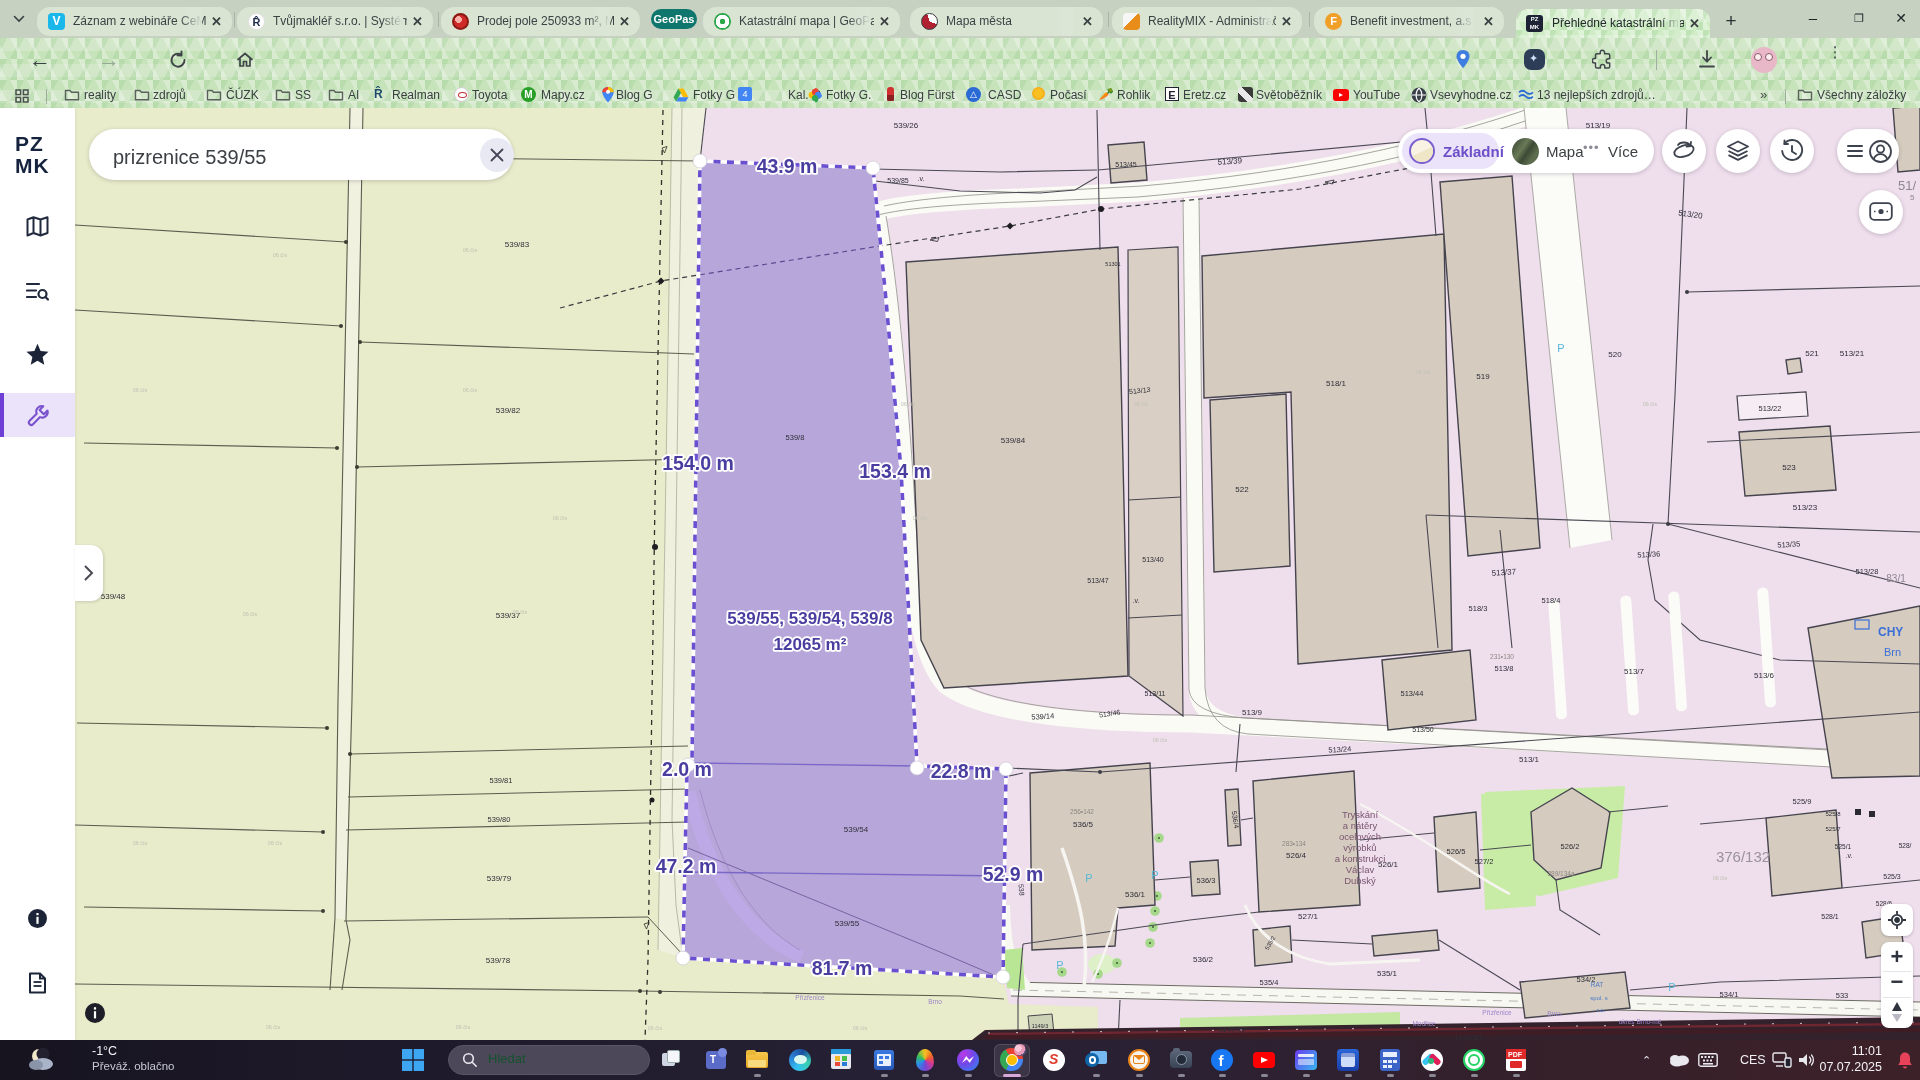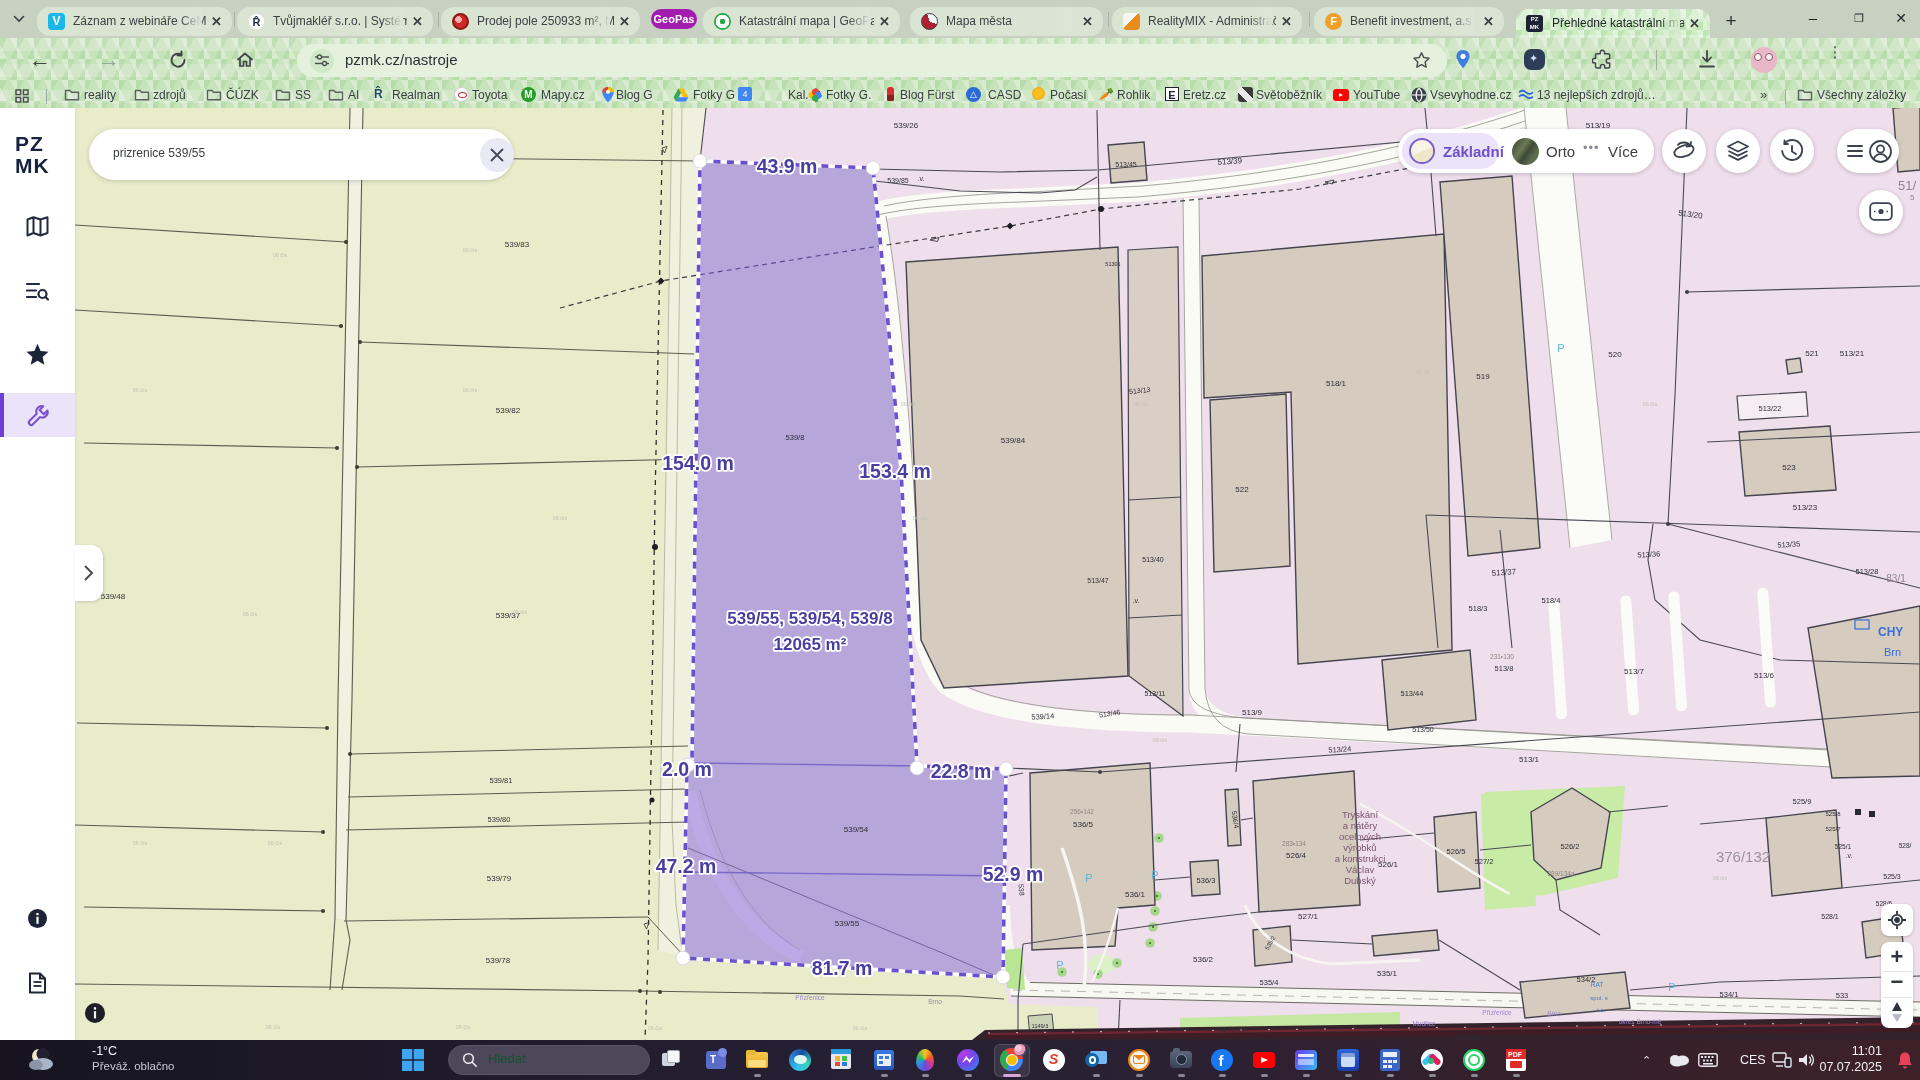--- a/index.html
+++ b/index.html
@@ -408,21 +408,21 @@
       <div class="tab" style="left:1314px;width:190px">
         <div class="fav" style="background:#f0a028;border-radius:50%;color:#fff;font-weight:bold;font-size:11px;text-align:center;line-height:17px">F</div>
         <div class="ttl">Benefit investment, a.s. (Iva</div>
         <div class="fade"></div>
         <div class="x">✕</div>
       </div>
       <div class="tabsep" style="left:234px"></div>
       <div class="tabsep" style="left:438px"></div>
       <div class="tabsep" style="left:1108px"></div>
       <div class="tabsep" style="left:1309px"></div>
-      <div class="abs" style="left:651px;top:9px;width:46px;height:20px;border-radius:10px;background:#a21caf;color:#fff;font-size:11px;font-weight:bold;text-align:center;line-height:20px">GeoPas</div>
+      <div class="abs" style="left:651px;top:9px;width:46px;height:20px;border-radius:10px;background:#0f766e;color:#fff;font-size:11px;font-weight:bold;text-align:center;line-height:20px">GeoPas</div>
       <div id="activetab" class="tab patt" style="left:1516px;top:9px;width:194px;height:29px;border-radius:12px 12px 0 0;background-color:#d3ecca">
         <div class="fav" style="left:10px;background:#1d2335;border-radius:3px;color:#fff;font-weight:bold;font-size:6px;line-height:8px;text-align:center">PZ<br>MK</div>
         <div class="ttl" style="color:#23282c">Přehledné katastrální mapy</div>
         <div class="abs" style="right:30px;top:0;width:20px;height:100%;background:linear-gradient(90deg,rgba(210,236,202,0),#d4eccb)"></div>
         <div class="x">✕</div>
       </div>
       <div class="abs" style="left:1717px;top:8px;width:28px;height:28px;color:#2c3134;font-size:19px;font-weight:300;text-align:center;line-height:26px">+</div>
       <div class="winctl" style="left:1790px;font-size:15px">–</div>
       <div class="winctl" style="left:1836px;font-size:11px">❐</div>
       <div class="winctl" style="left:1878px;font-size:14px">✕</div>
@@ -430,35 +430,20 @@
     <div id="toolbar" class="patt"></div>
     <div class="tbi" style="left:29px;font-size:22px;color:#3c4245">←</div>
     <div class="tbi" style="left:98px;font-size:22px;color:#94a896">→</div>
     <svg class="abs" style="left:168px;top:50px" width="20" height="20" viewBox="0 0 20 20">
       <path d="M16.5 10 A6.5 6.5 0 1 1 13 4.4" fill="none" stroke="#3c4245" stroke-width="1.9" stroke-linecap="round"></path>
       <path d="M13.5 1.5 L13.5 5.5 L9.5 5.2" fill="none" stroke="#3c4245" stroke-width="1.9" stroke-linecap="round" stroke-linejoin="round"></path>
     </svg>
     <svg class="abs" style="left:235px;top:50px" width="20" height="20" viewBox="0 0 20 20">
       <path d="M3 9.5 L10 3.5 L17 9.5 M5 8.5 V16 H8.5 V11.5 H11.5 V16 H15 V8.5" fill="none" stroke="#40464a" stroke-width="1.7" stroke-linecap="round" stroke-linejoin="round"></path>
     </svg>
-    <div id="urlpill">
-      <div class="abs" style="left:13px;top:4.5px;width:24px;height:24px;border-radius:12px;background:#d2e8cb"></div>
-      <svg class="abs" style="left:17px;top:9px" width="16" height="15" viewBox="0 0 16 15">
-        <g stroke="#49504b" stroke-width="1.4" fill="none">
-          <line x1="1" y1="4" x2="15" y2="4"></line>
-          <line x1="1" y1="10.5" x2="15" y2="10.5"></line>
-          <circle cx="5.5" cy="4" r="2" fill="#e4f2dd"></circle>
-          <circle cx="10.5" cy="10.5" r="2" fill="#e4f2dd"></circle>
-        </g>
-      </svg>
-      <div class="abs" style="left:48px;top:7px;font-size:15px;color:#2b3034">pzmk.cz/nastroje</div>
-      <svg class="abs" style="left:1115px;top:7px" width="19" height="19" viewBox="0 0 19 19">
-        <path d="M9.5 1.8 L11.8 6.6 17 7.3 13.2 11 14.1 16.2 9.5 13.7 4.9 16.2 5.8 11 2 7.3 7.2 6.6 Z" fill="none" stroke="#4a5250" stroke-width="1.5" stroke-linejoin="round"></path>
-      </svg>
-    </div>
     <svg class="abs" style="left:1452px;top:48px" width="22" height="24" viewBox="0 0 22 24">
       <path d="M11 2 C7 2 4.5 4.8 4.5 8.2 C4.5 13 11 20 11 20 C11 20 17.5 13 17.5 8.2 C17.5 4.8 15 2 11 2 Z" fill="#3f7de0"></path>
       <circle cx="11" cy="8.3" r="2.6" fill="#fff"></circle>
     </svg>
     <div class="abs" style="left:1524px;top:49px;width:21px;height:21px;border-radius:7px;background:#2d3d57"></div>
     <div class="abs" style="left:1529px;top:52px;color:#cfe0f8;font-size:11px">✦</div>
     <svg class="abs" style="left:1592px;top:49px" width="21" height="21" viewBox="0 0 21 21">
       <path d="M8.2 3.5 a2.2 2.2 0 0 1 4.4 0 v1.3 h3.6 a1.5 1.5 0 0 1 1.5 1.5 v3.4 h-1.3 a2.2 2.2 0 0 0 0 4.4 h1.3 v3.4 a1.5 1.5 0 0 1 -1.5 1.5 h-3.4 v-1.3 a2.2 2.2 0 0 0 -4.4 0 v1.3 H5 a1.5 1.5 0 0 1 -1.5 -1.5 V14 h-1 a2.2 2.2 0 0 1 0 -4.4 h1 V6.3 A1.5 1.5 0 0 1 5 4.8 h3.2 z" fill="none" stroke="#40464a" stroke-width="1.5" stroke-linejoin="round"></path>
     </svg>
     <div class="abs" style="left:1656px;top:50px;width:1px;height:20px;background:#9fae9f"></div>
@@ -593,42 +578,42 @@
       <rect x="9.4" y="8.8" width="2.2" height="7" fill="#fff"></rect>
       <rect x="9.4" y="5" width="2.2" height="2.2" fill="#fff"></rect>
     </svg>
     <svg class="abs" style="left:28px;top:972px" width="19" height="22" viewBox="0 0 19 22">
       <path d="M2 1.5 h10 l5 5 V20.5 h-15 z" fill="none" stroke="#1c2438" stroke-width="2" stroke-linejoin="round"></path>
       <path d="M12 1.5 v5 h5" fill="none" stroke="#1c2438" stroke-width="2"></path>
       <line x1="5.5" y1="10" x2="13.5" y2="10" stroke="#1c2438" stroke-width="1.8"></line>
       <line x1="5.5" y1="14" x2="13.5" y2="14" stroke="#1c2438" stroke-width="1.8"></line>
     </svg>
     <div class="card" style="left:89px;top:129px;width:424px;height:51px;border-radius:26px"></div>
-    <div class="abs" style="left:113px;top:146px;font-size:12px;color:#3c4045">prizrenice 539/55</div>
+    <div class="abs" style="left:113px;top:146px;font-size:20px;color:#3c4045">prizrenice 539/55</div>
     <div class="abs" style="left:480px;top:138px;width:34px;height:34px;border-radius:17px;background:#e9e9f3"></div>
     <svg class="abs" style="left:489px;top:147px" width="16" height="16" viewBox="0 0 16 16">
       <path d="M2.5 2.5 L13.5 13.5 M13.5 2.5 L2.5 13.5" stroke="#45455a" stroke-width="1.8" stroke-linecap="round"></path>
     </svg>
     <div class="abs" style="left:75px;top:545px;width:28px;height:56px;background:#fff;border-radius:0 12px 12px 0;box-shadow:1px 1px 3px rgba(40,40,60,.18)"></div>
     <svg class="abs" style="left:82px;top:564px" width="13" height="18" viewBox="0 0 13 18">
       <path d="M3.5 2.5 L10 9 L3.5 15.5" fill="none" stroke="#4a4a55" stroke-width="2" stroke-linecap="round"></path>
     </svg>
     <svg class="abs" style="left:84px;top:1002px" width="22" height="22" viewBox="0 0 22 22">
       <circle cx="11" cy="11" r="10" fill="#1e1e28"></circle>
       <rect x="9.9" y="9.2" width="2.2" height="7.2" fill="#fff"></rect>
       <rect x="9.9" y="5.2" width="2.2" height="2.4" fill="#fff"></rect>
     </svg>
     <div class="card" style="left:1398px;top:129px;width:256px;height:44px"></div>
     <div class="abs" style="left:1402px;top:133px;width:97px;height:36px;border-radius:18px;background:#eae3f9"></div>
     <div class="abs" style="left:1409px;top:138px;width:26px;height:26px;border-radius:13px;background:#f8f3e2;border:2px solid #7a5fd0;overflow:hidden">
       <div style="position:absolute;left:-4px;top:10px;width:40px;height:14px;background:#efe6c8;transform:rotate(-25deg)"></div>
     </div>
     <div class="abs" style="left:1443px;top:143px;font-size:15px;font-weight:bold;color:#6d4fc8">Základní</div>
     <div class="abs" style="left:1512px;top:138px;width:27px;height:27px;border-radius:14px;background:linear-gradient(125deg,#4e5c44 20%,#6a7a56 38%,#3c4a36 55%,#5c6c4c 75%)"></div>
-    <div class="abs" style="left:1546px;top:143px;font-size:15px;color:#3c4043">Orto</div>
+    <div class="abs" style="left:1546px;top:143px;font-size:15px;color:#3c4043">Mapa</div>
     <div class="abs" style="left:1583px;top:140px;font-size:13px;color:#8b8b95;letter-spacing:1px">•••</div>
     <div class="abs" style="left:1608px;top:143px;font-size:15px;color:#3c4043">Více</div>
     <div class="card" style="left:1662px;top:129px;width:44px;height:44px;border-radius:22px"></div>
     <div class="card" style="left:1716px;top:129px;width:44px;height:44px;border-radius:22px"></div>
     <div class="card" style="left:1770px;top:129px;width:44px;height:44px;border-radius:22px"></div>
     <svg class="abs" style="left:1671px;top:138px" width="26" height="26" viewBox="0 0 26 26">
       <g fill="none" stroke="#3d434e" stroke-width="1.8">
         <ellipse cx="13" cy="13" rx="10" ry="5.5" transform="rotate(-18 13 13)"></ellipse>
         <path d="M7 7 C9 3.5 17 3.5 19.5 8 M19.5 8 l0.5 -4 M19.5 8 l-4 0.5" stroke-linecap="round"></path>
       </g>

